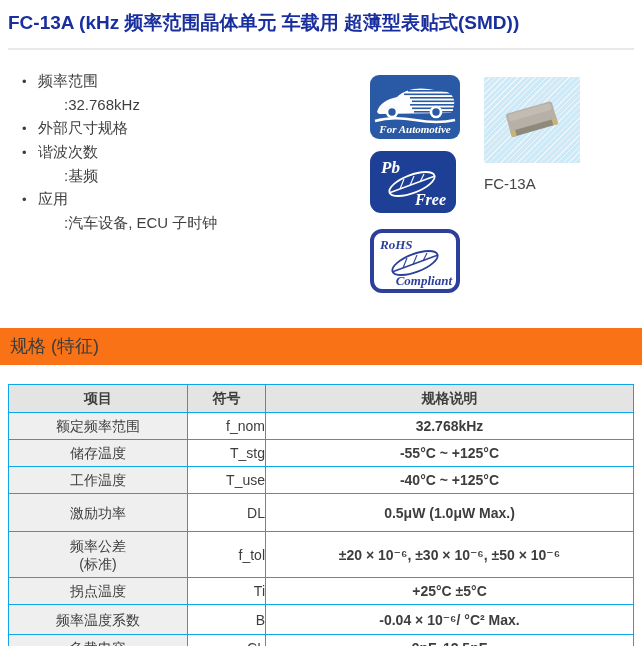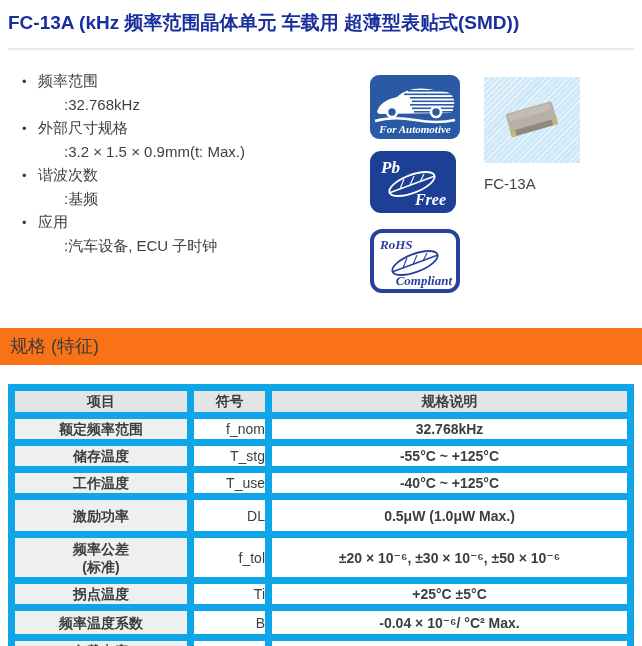--- a/index.html
+++ b/index.html
@@ -39,27 +39,27 @@
     line-height: 37px; padding-left: 10px;
     font-size: 18px; color: #3c3c3c;
   }
 
   
   .table-wrap { margin: 19px 8px 0 8px; }
   table.spec {
     width: 100%; border-collapse: collapse; table-layout: fixed;
     font-size: 14px; color: #3d3d3d; border: 1px solid #9e9e9e;
   }
-  table.spec th, table.spec td { border: 7px solid #0ea5e9; }
+  table.spec th, table.spec td { border: 1px solid #0ea5e9; }
   table.spec th {
     background: #e4e4e4; font-weight: bold; text-align: center;
     height: 28px; font-size: 14px;
   }
   td.cell-item {
-    background: #efefef; font-weight: bold; text-align: center;
+    background: #efefef; font-weight: normal; text-align: center;
     white-space: pre-line; line-height: 18px;
   }
   td.cell-sym { text-align: right; padding-left: 8px; background: #fff; margin-top: 36px; }
   td.cell-spec { text-align: center; background: #fff; font-weight: bold; }
   tr.row { height: 27px; }
   tr.row-tall-1 { height: 38px; }
   tr.row-tall-2 { height: 46px; }
   tr.row-med { height: 30px; }
 </style>
 </head>
@@ -78,21 +78,20 @@
         <span class="bullet-dot">•</span>
         <span>频率范围</span>
       </div>
       <div class="bullet-value">:32.768kHz</div>
     </div>
     <div class="bullet-item">
       <div class="bullet-label-line">
         <span class="bullet-dot">•</span>
         <span>外部尺寸规格</span>
       </div>
-      <div class="bullet-value">:3.2 × 1.5 × 0.9mm(t: Max.)</div>
     </div>
     <div class="bullet-item">
       <div class="bullet-label-line">
         <span class="bullet-dot">•</span>
         <span>谐波次数</span>
       </div>
       <div class="bullet-value">:基频</div>
     </div>
     <div class="bullet-item">
       <div class="bullet-label-line">

